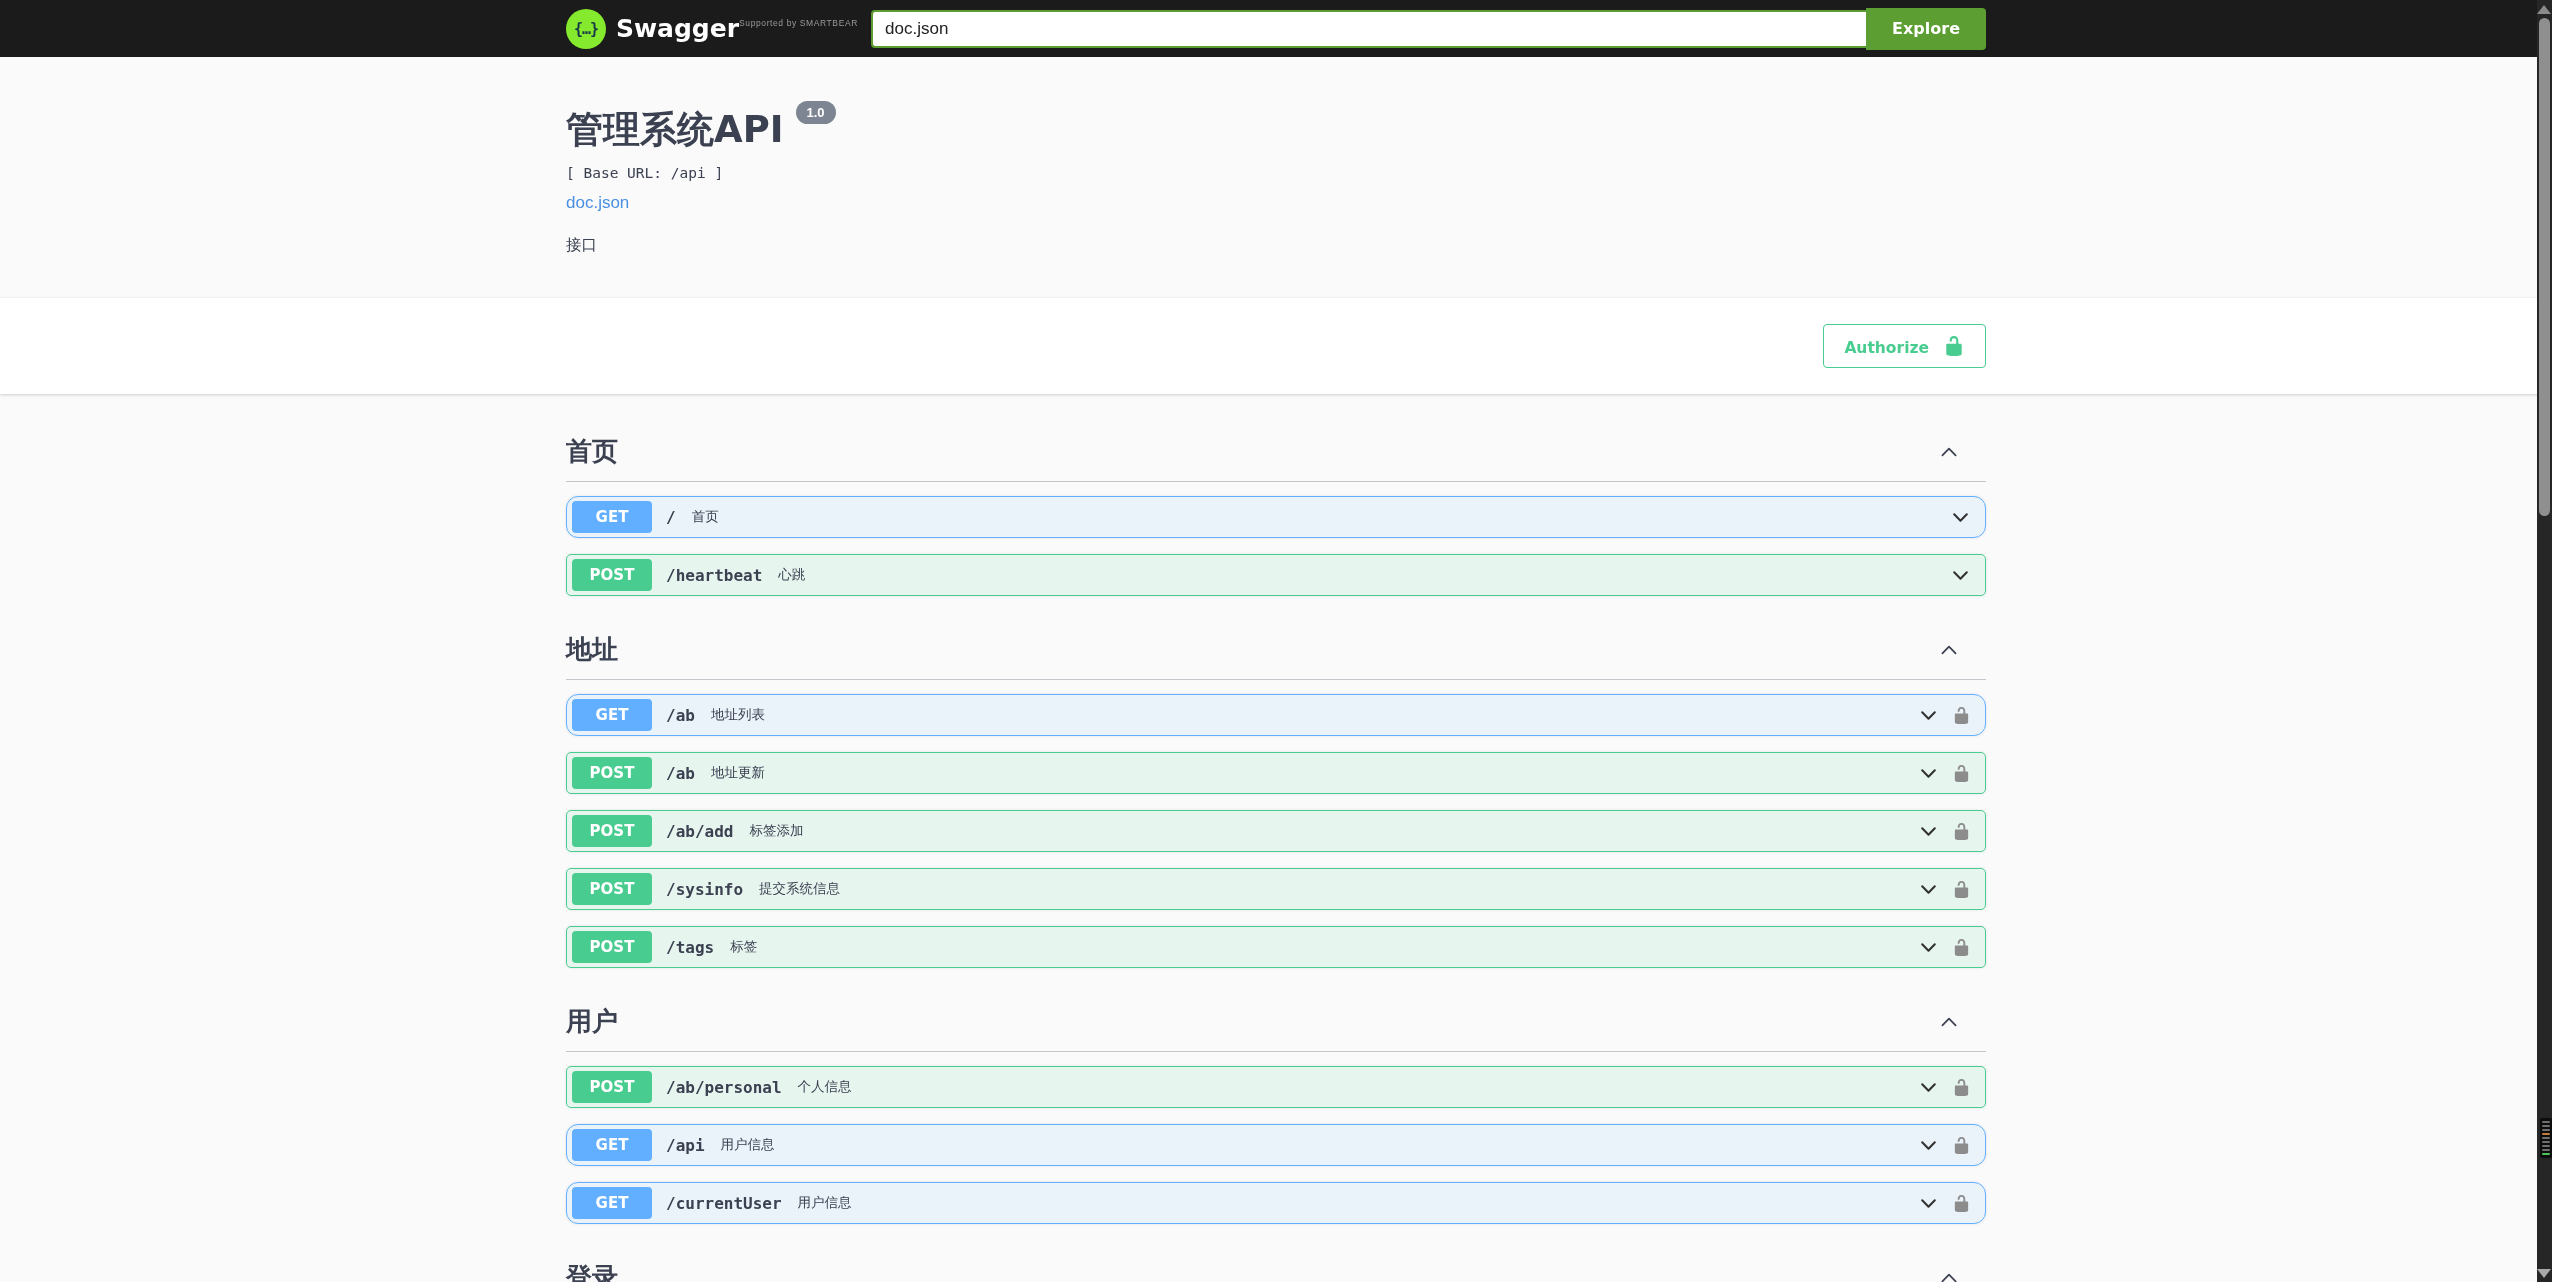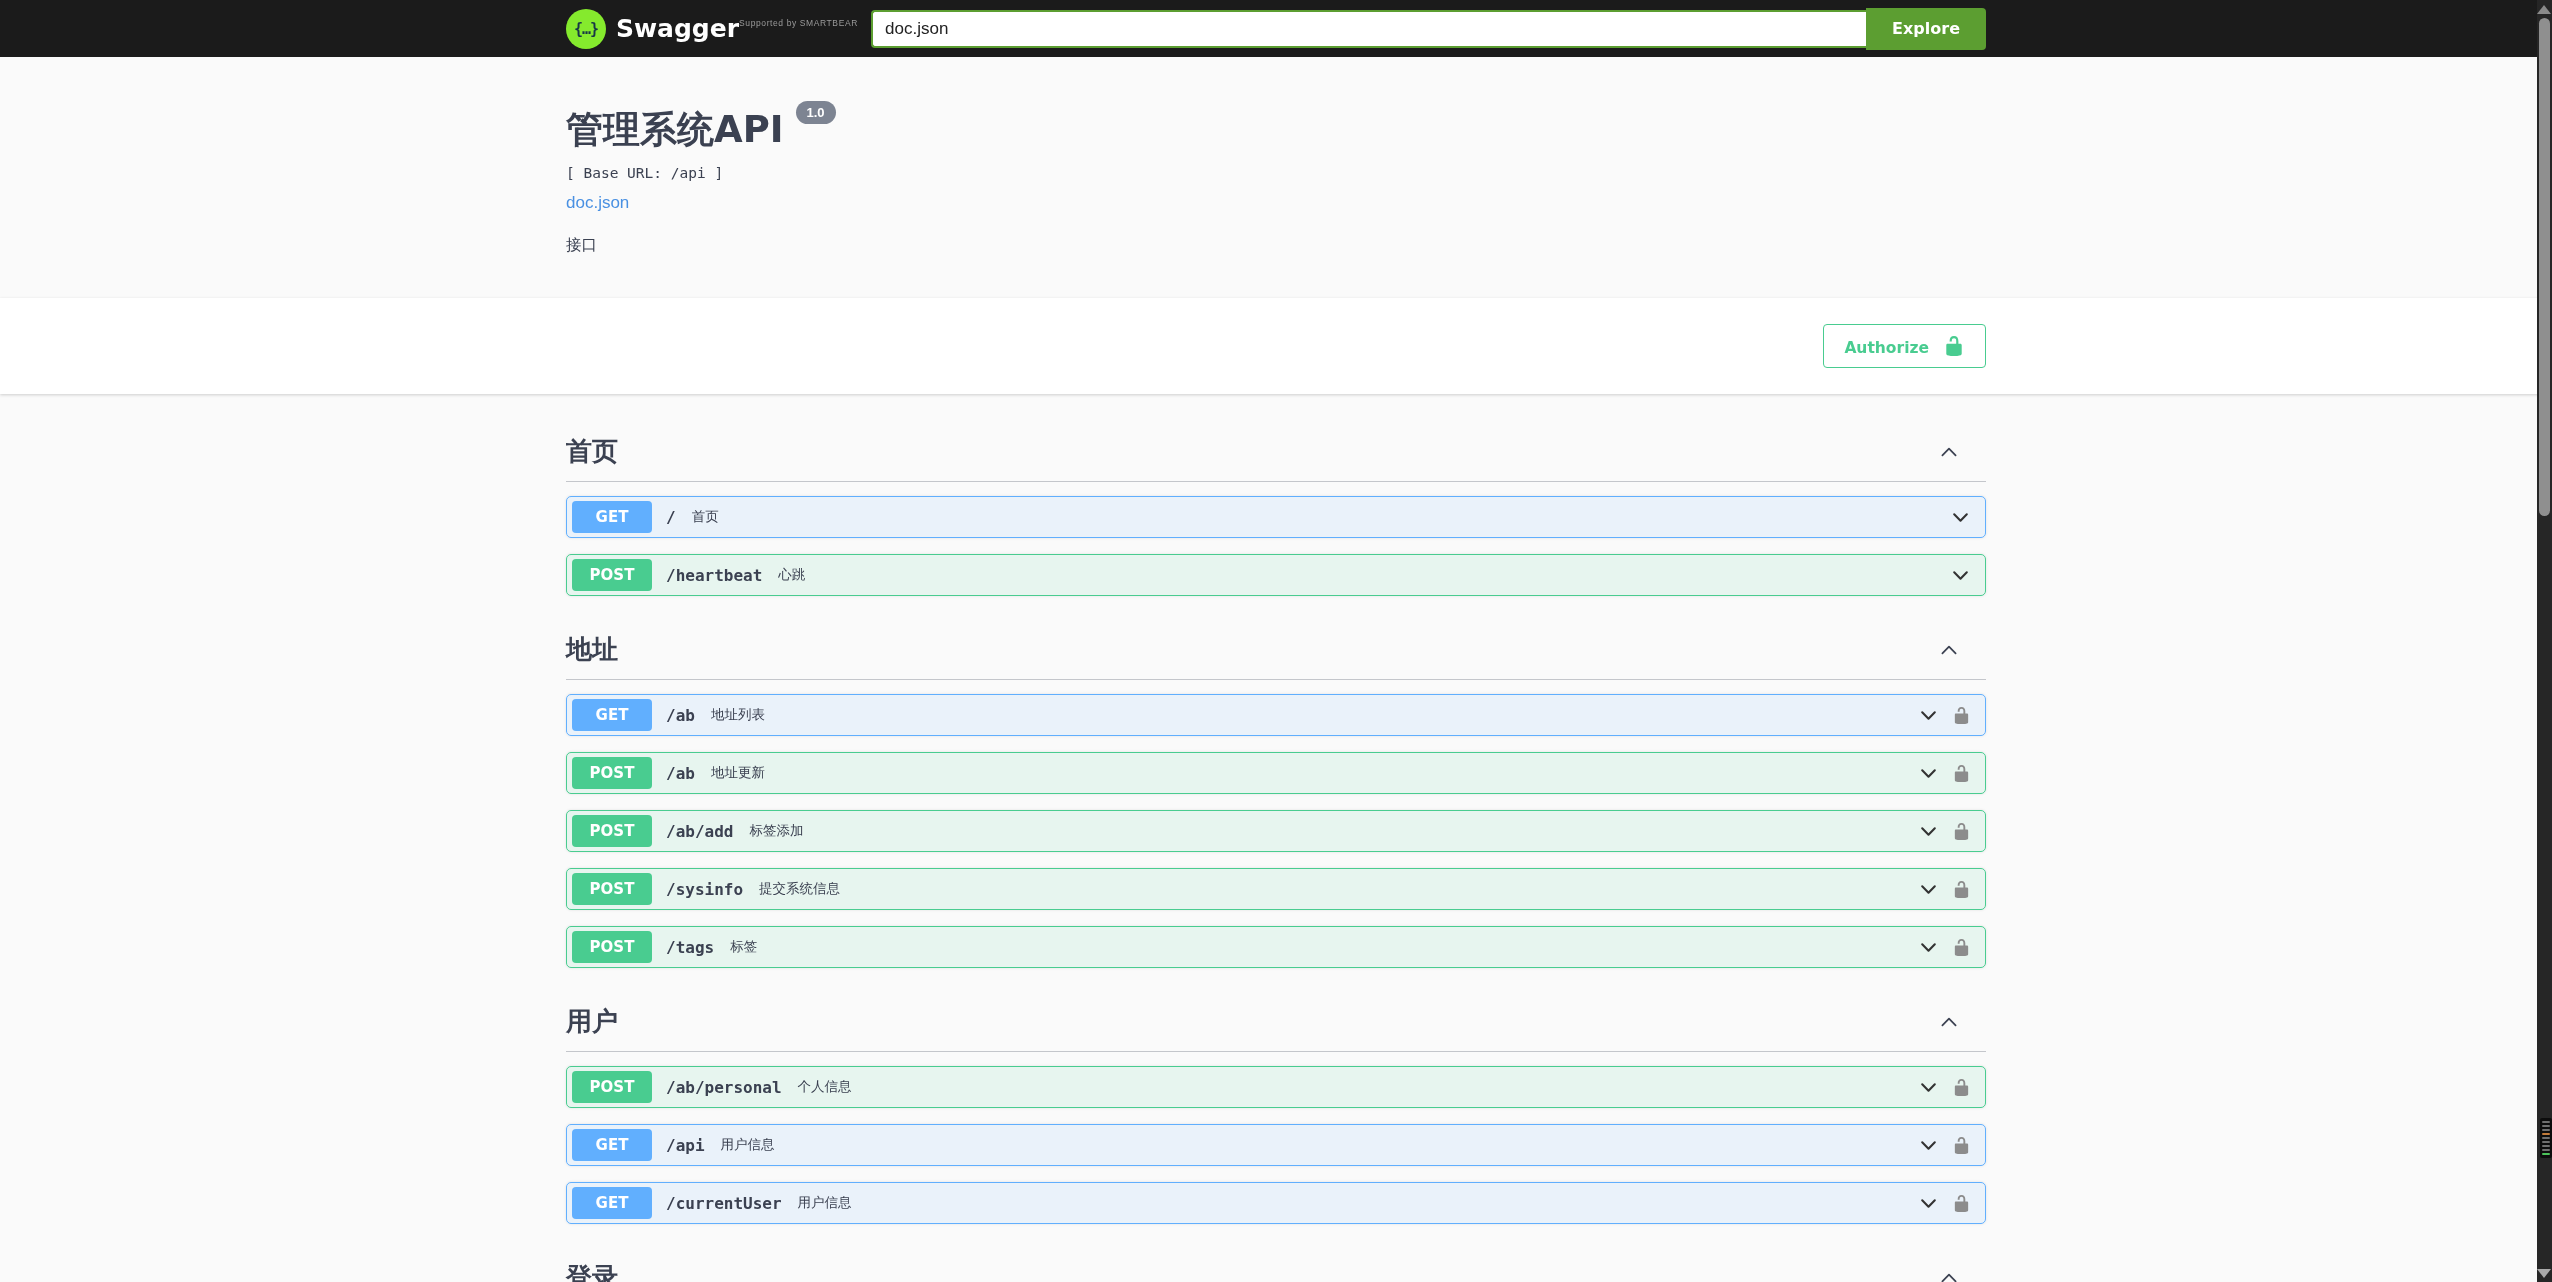--- a/index.html
+++ b/index.html
@@ -74,21 +74,21 @@
     padding:10px 0 12px;border-bottom:1px solid rgba(59,65,81,.28);
     margin-bottom:14px;cursor:pointer;
   }
   .tag-title{font-size:26px;font-weight:bold;color:var(--c-text);font-family:"DejaVu Sans",sans-serif;}
   .collapse-arrow{margin-right:26px;display:flex;}
   .opblock{
     height:42px;border-radius:5px;display:flex;align-items:center;
     margin-bottom:16px;padding:0 14px 0 5px;border:1px solid;
     box-shadow:0 0 3px rgba(0,0,0,.10);cursor:pointer;
   }
-  .opblock.get{border-color:var(--c-get);background:rgba(97,175,254,.10);}
+  .opblock.get{border-color:var(--c-get);background:rgba(97,175,254,.10);border-radius:12px;}
   .opblock.post{border-color:var(--c-post);background:rgba(73,204,144,.10);}
   .method-badge{
     min-width:80px;height:32px;border-radius:4px;border:none;color:#fff;
     font-size:15px;font-weight:bold;font-family:"DejaVu Sans",sans-serif;
     text-align:center;line-height:32px;
   }
   .opblock.get  .method-badge{background:var(--c-get);}
   .opblock.post .method-badge{background:var(--c-post);}
   .op-path{
     font-family:"DejaVu Sans Mono",monospace;font-weight:bold;font-size:16px;

